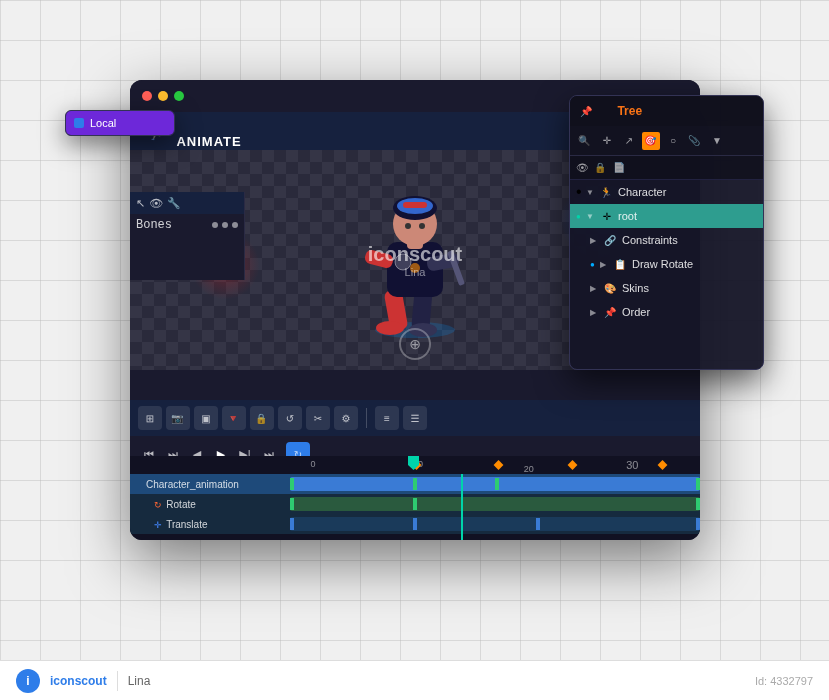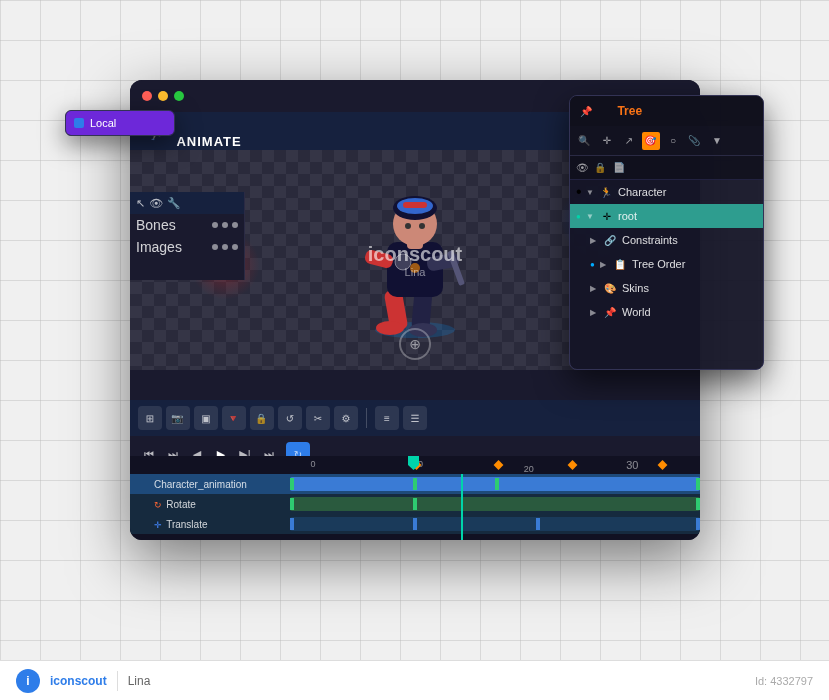--- a/index.html
+++ b/index.html
@@ -181,21 +181,21 @@
 
     .track-row:nth-child(1) { background: #1e4a7a; }
     .track-row:nth-child(2) { background: #162a3e; }
     .track-row:nth-child(3) { background: #162a3e; }
     .track-row:nth-child(4) { background: #162a3e; }
 
     .track-label {
       width: 160px;
       color: rgba(255,255,255,0.8);
       font-size: 10px;
-      padding-left: 24px;
+      padding-left: 16px;
       flex-shrink: 0;
     }
 
     .track-label.indent1 { padding-left: 16px; }
     .track-label.indent2 { padding-left: 24px; }
 
     .track-content {
       flex: 1;
       height: 100%;
       position: relative;
@@ -213,22 +213,23 @@
     .panel-item-row {
       height: 22px;
       display: flex;
       align-items: center;
       padding: 0 6px;
       gap: 4px;
     }
 
     .panel-item-label {
       color: rgba(255,255,255,0.8);
-      font-size: 14px;
+      font-size: 12px;
       flex: 1;
+      font-family: Liberation Mono, monospace;
     }
 
     .dot-indicator {
       width: 6px; height: 6px;
       border-radius: 50%;
       background: rgba(255,255,255,0.5);
     }
 
     
     .context-menu {
@@ -493,26 +494,20 @@
 
   <div style="position:absolute;top:112px;left:0;width:115px;height:88px;background:#1a1a2e;border-right:1px solid #2a2a44;">
 
     <div class="panel-header-row">
       <span style="color:rgba(255,255,255,0.7);font-size:11px;cursor:pointer;">↖</span>
       <span style="color:rgba(255,255,255,0.7);font-size:11px;cursor:pointer;">👁</span>
       <span style="color:rgba(255,255,255,0.7);font-size:11px;cursor:pointer;">🔧</span>
     </div>
     <div class="panel-item-row">
       <span class="panel-item-label">Bones</span>
-      <span class="dot-indicator"></span>
-      <span class="dot-indicator"></span>
-      <span class="dot-indicator"></span>
-    </div>
-    <div class="panel-item-row">
-      <span class="panel-item-label">Images</span>
       <span class="dot-indicator"></span>
       <span class="dot-indicator"></span>
       <span class="dot-indicator"></span>
     </div>
   </div>
 
   <div class="tools-bar" style="position:absolute;top:320px;left:0;right:0;">
     <div class="tool-btn">⊞</div>
     <div class="tool-btn">📷</div>
     <div class="tool-btn">▣</div>
@@ -642,33 +637,33 @@
     <div class="tree-item tree-item-indent1" style="padding-left:20px;">
       <span class="tree-expand">▶</span>
       <span class="tree-icon" style="color:#ff8833;">🔗</span>
       <span class="tree-item-label">Constraints</span>
     </div>
 
     <div class="tree-item tree-item-indent1" style="padding-left:20px;">
       <span style="width:6px;display:inline-block;color:#00aaff;font-size:8px;">●</span>
       <span class="tree-expand">▶</span>
       <span class="tree-icon" style="color:#4488ff;">📋</span>
-      <span class="tree-item-label">Tree Order</span>
+      <span class="tree-item-label">Draw Rotate</span>
     </div>
 
     <div class="tree-item tree-item-indent1" style="padding-left:20px;">
       <span class="tree-expand">▶</span>
       <span class="tree-icon" style="color:#cc44cc;">🎨</span>
       <span class="tree-item-label">Skins</span>
     </div>
 
     <div class="tree-item tree-item-indent1" style="padding-left:20px;">
       <span class="tree-expand">▶</span>
       <span class="tree-icon" style="color:#cc4444;">📌</span>
-      <span class="tree-item-label">World</span>
+      <span class="tree-item-label">Order</span>
     </div>
 
   </div>
 </div>
 
 <div class="bottom-bar">
   <div class="iconscout-icon-bottom">i</div>
   <span style="color:#2e7de9;font-size:12px;font-weight:600;">iconscout</span>
   <div class="bottom-divider"></div>
   <span class="bottom-text">Lina</span>

